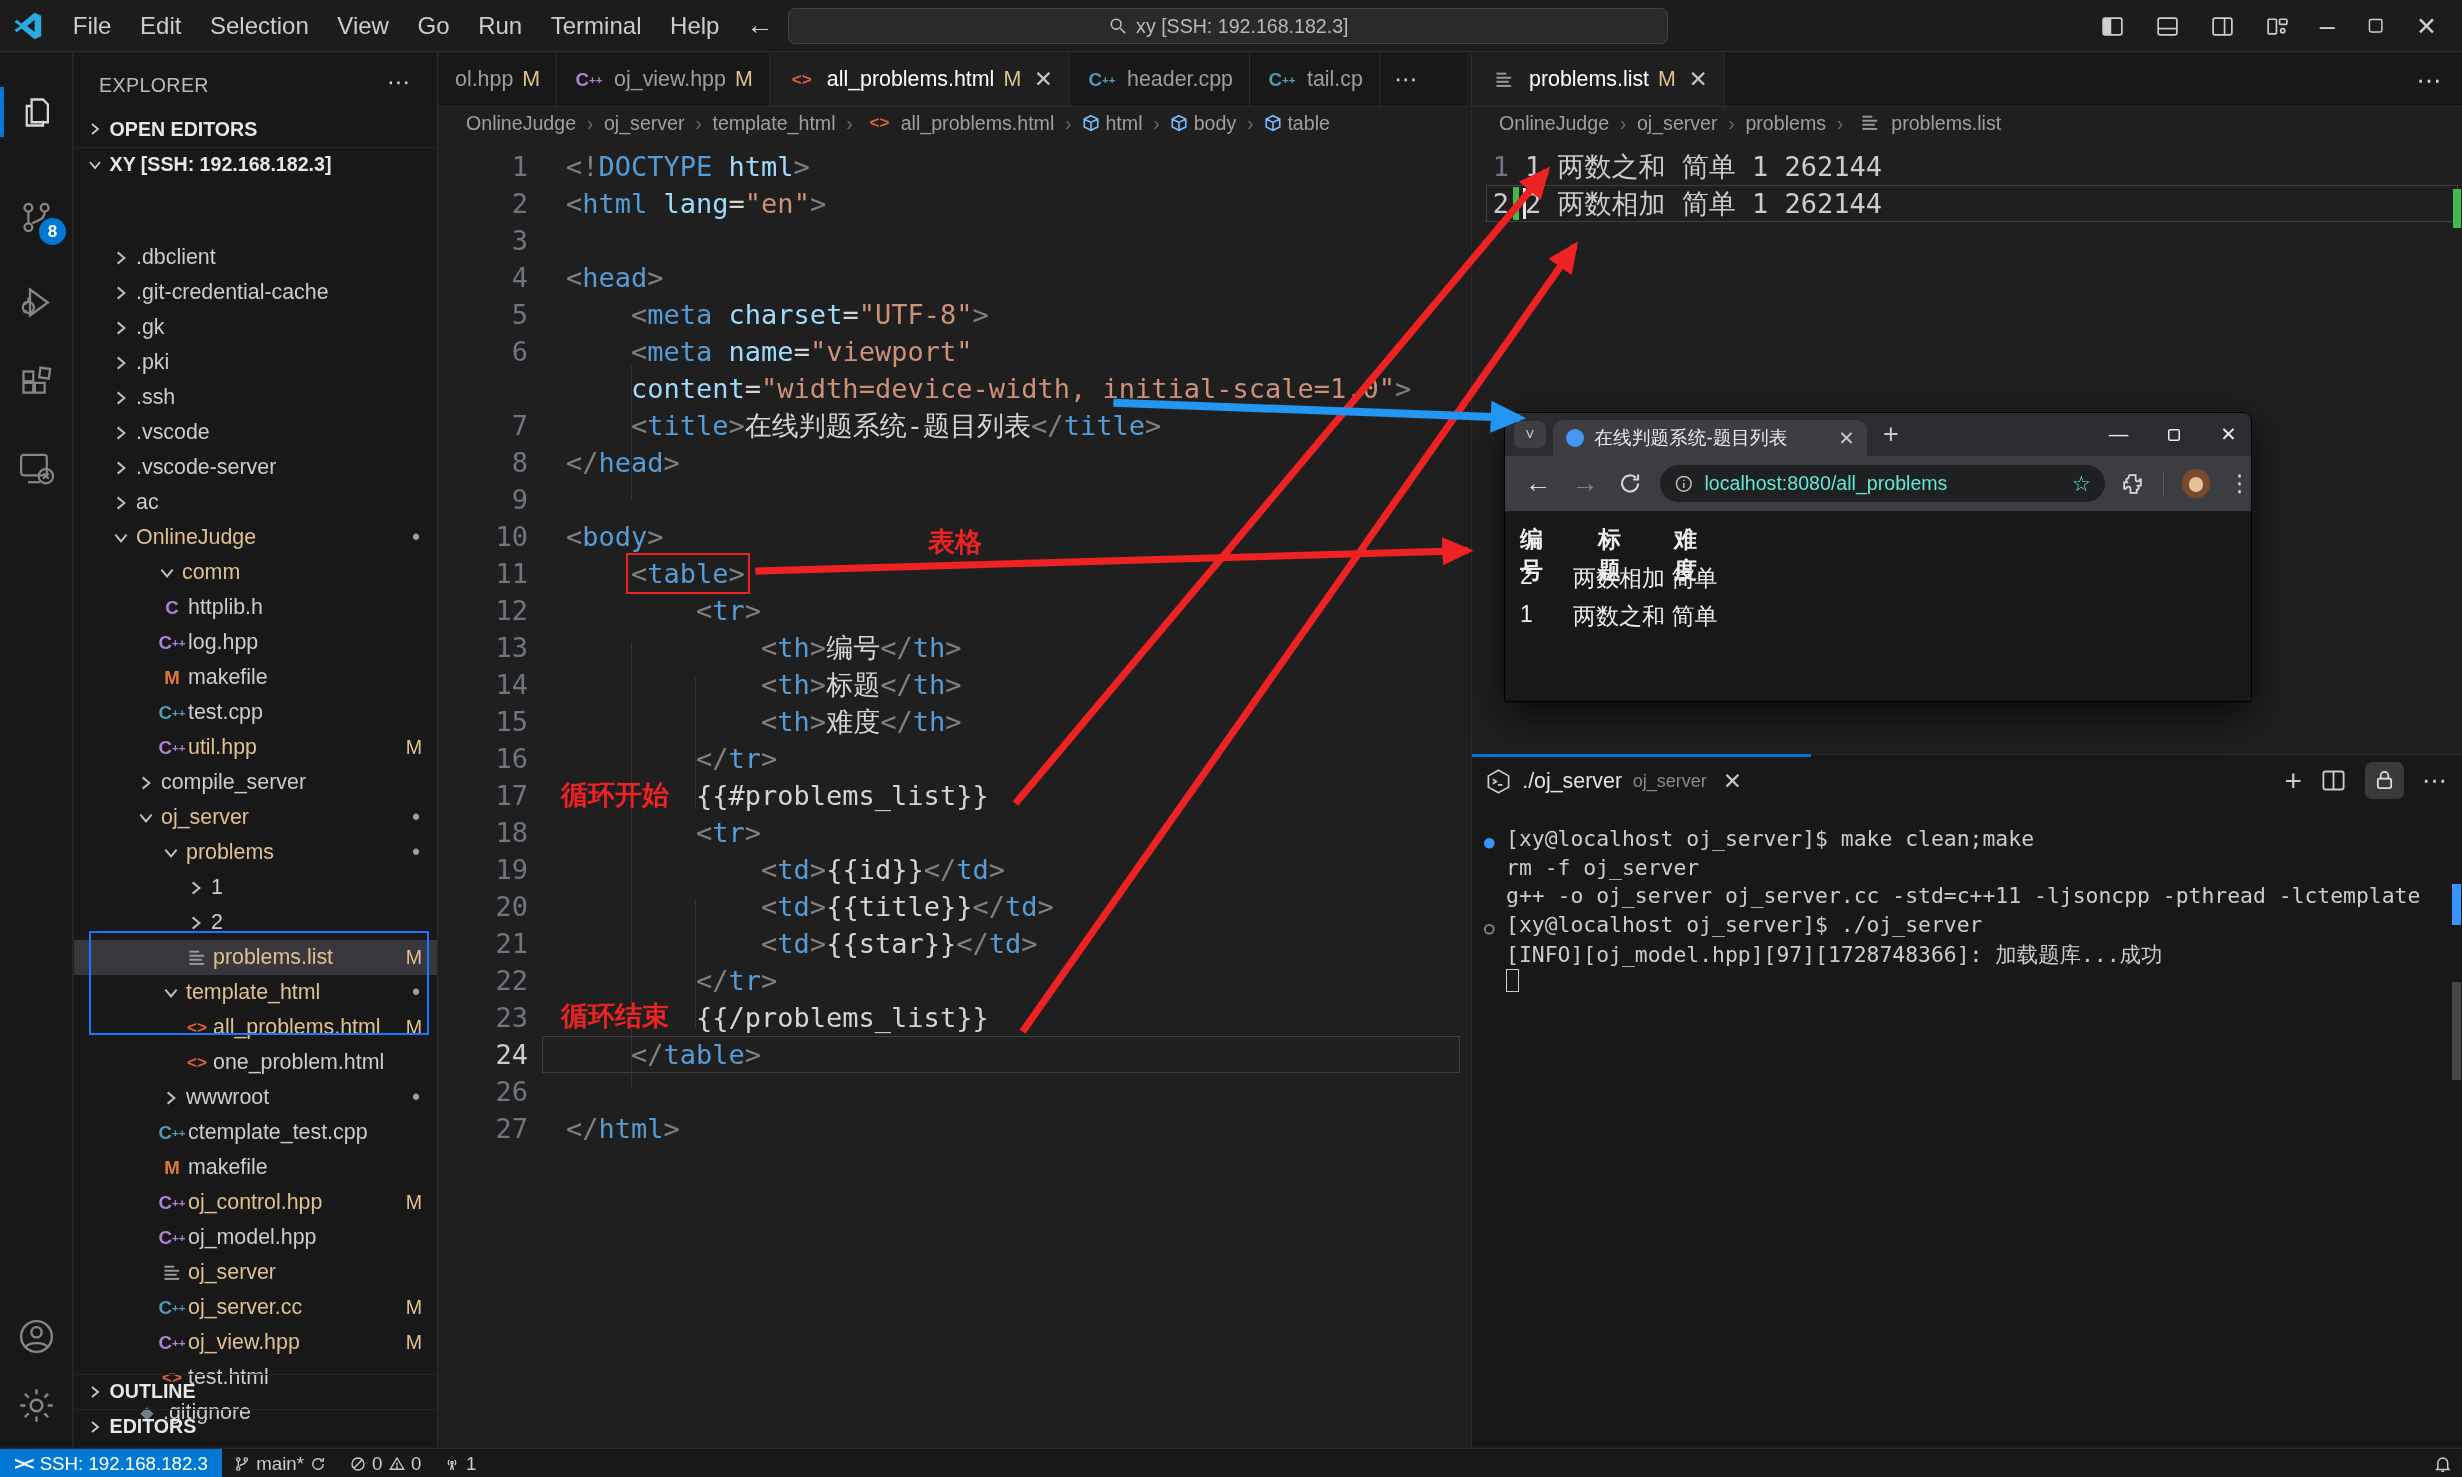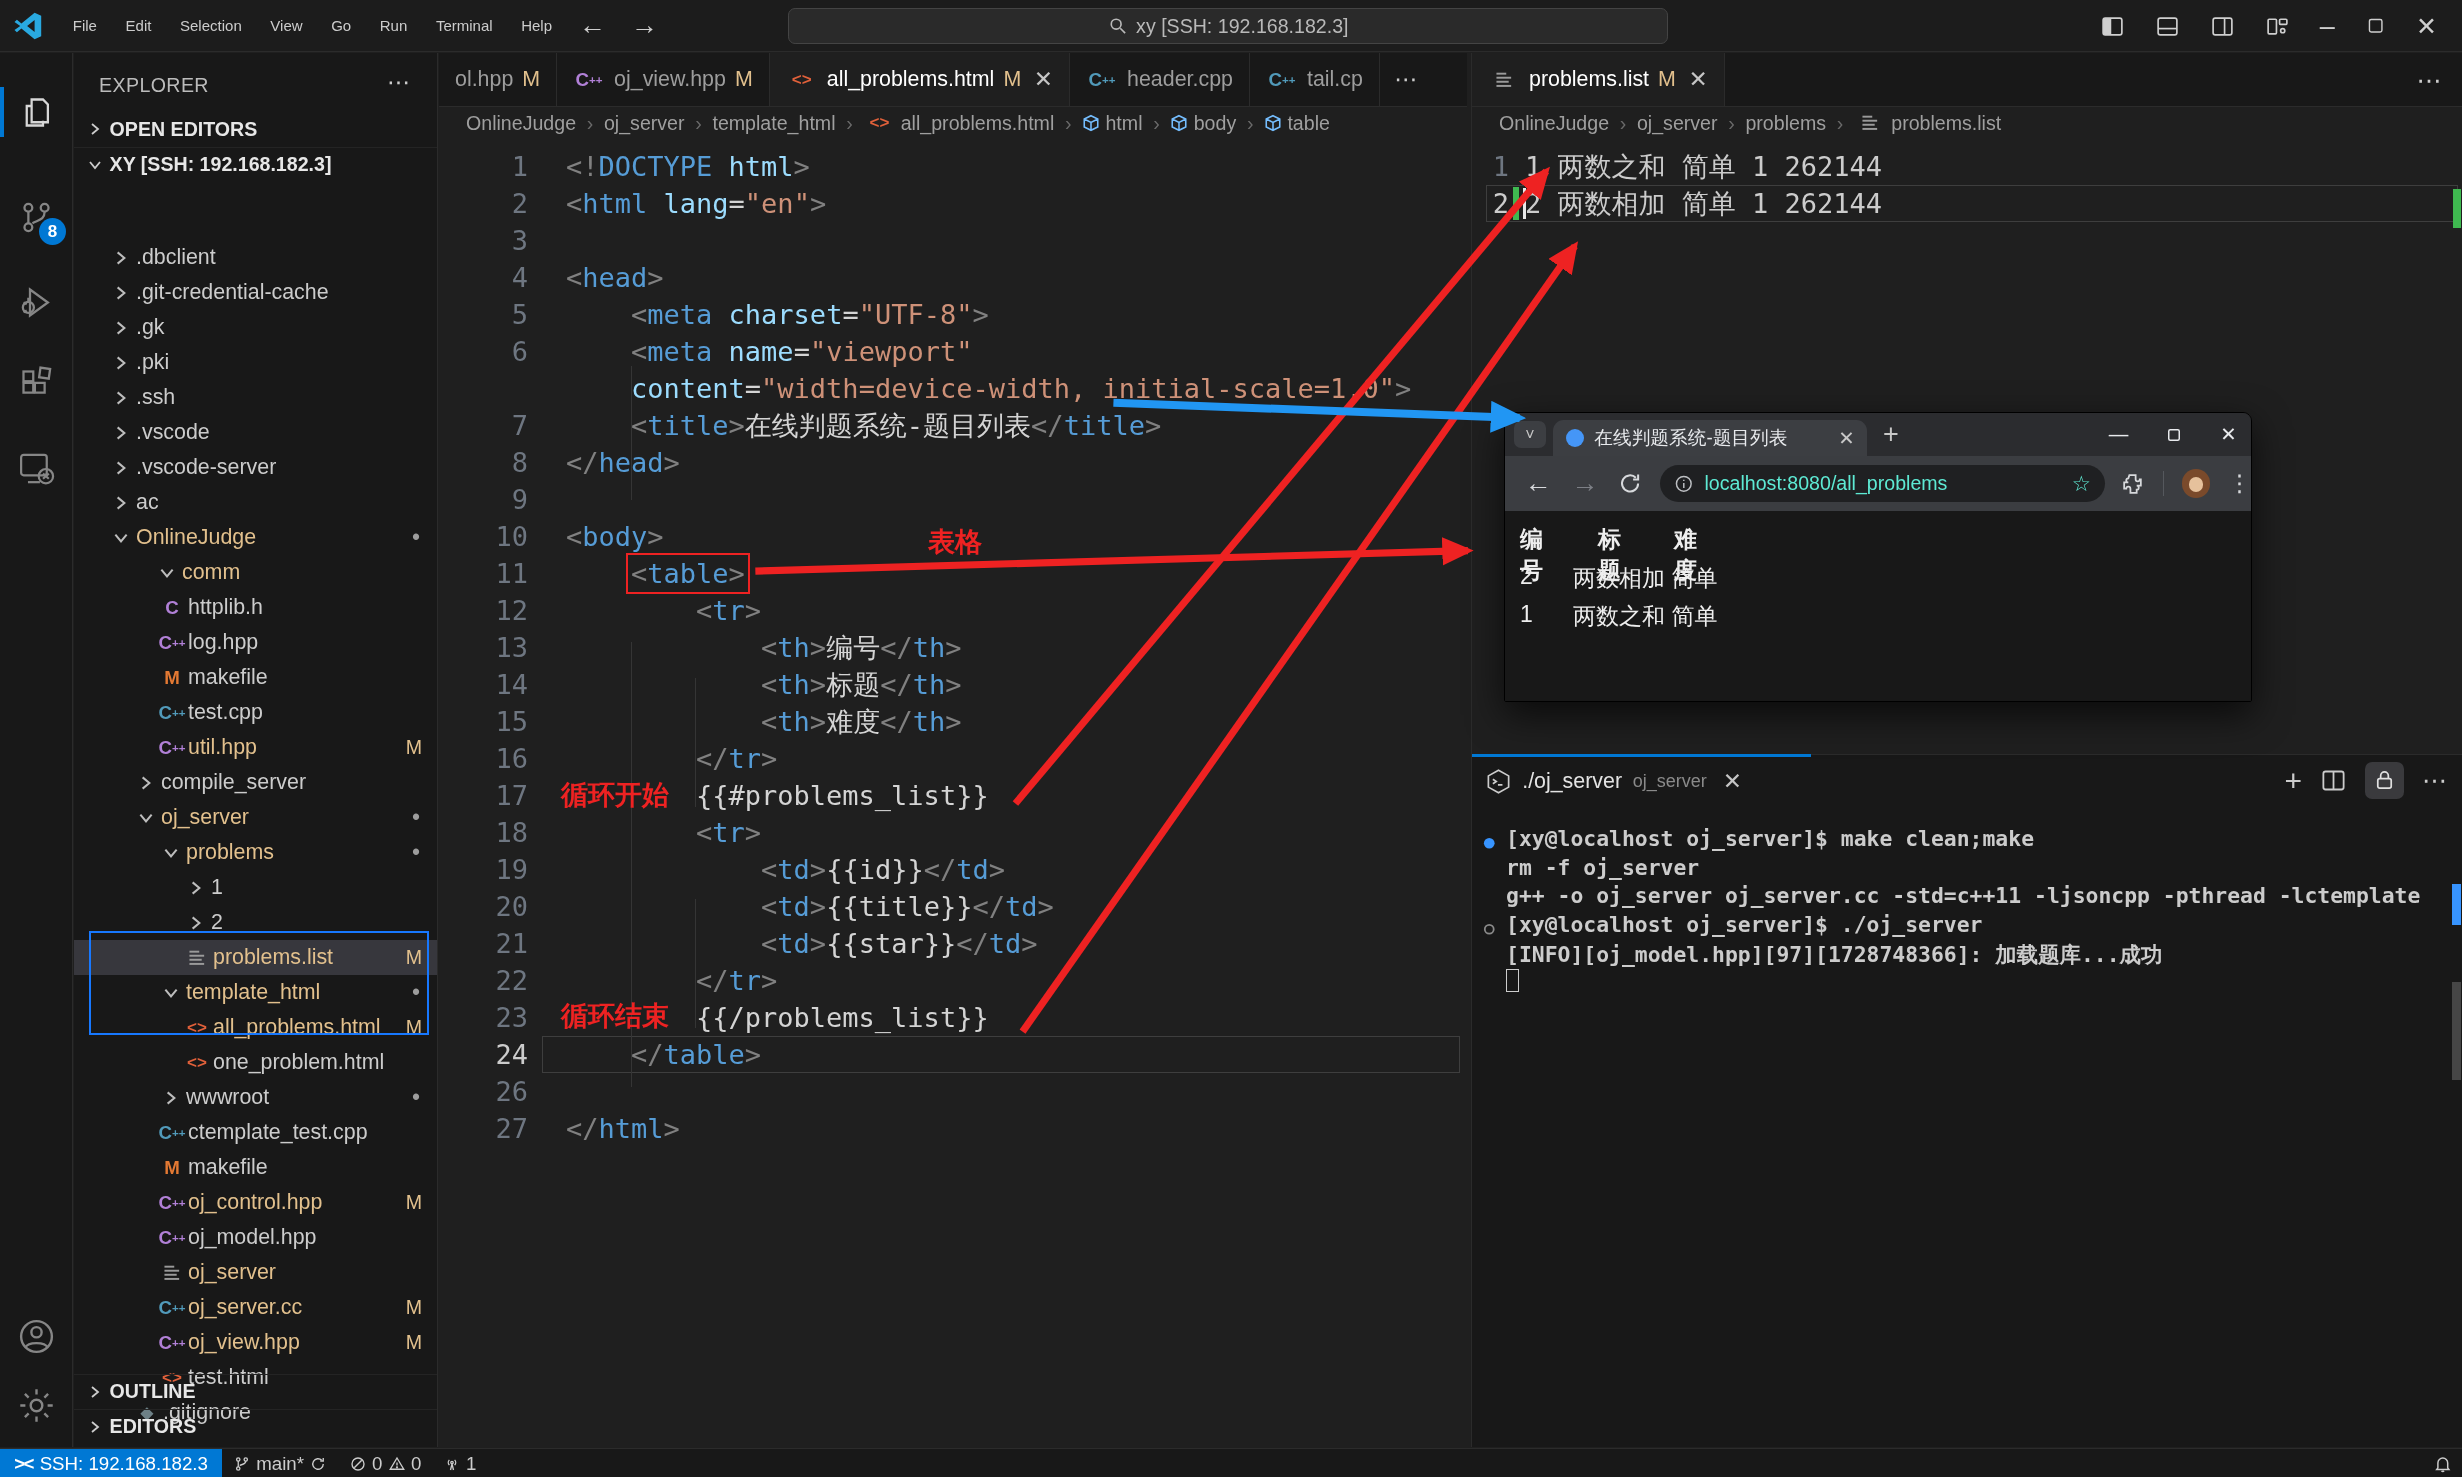--- a/index.html
+++ b/index.html
@@ -3,21 +3,21 @@
 <meta charset="utf-8">
 <style>
   * { margin:0; padding:0; box-sizing:border-box; }
   html,body { background:#111; }
   body { font-family:"Liberation Sans", sans-serif; }
   #app { position:relative; width:2462px; height:1478px; background:#1f1f1f; overflow:hidden; color:#cccccc; }
 
   
   #titlebar { position:absolute; left:0; top:0; width:2462px; height:52px; background:#1c1c1c; border-bottom:0.9px solid #2b2b2b; display:flex; align-items:center; }
   #vscode-logo { width:30px; height:30px; margin:0 16px 0 12.5px; }
-  .menu-item { font-size:15px; color:#cccccc; padding:5.3px 14.3px; border-radius:5.3px; }
+  .menu-item { font-size:24px; color:#cccccc; padding:5.3px 14.3px; border-radius:5.3px; }
   .nav-arrow { font-size:27px; color:#cfcfcf; padding:0 12.5px; }
   #search-box { position:absolute; left:788px; top:8px; width:880px; height:36px; background:#2a2a2a; border:0.9px solid #444; border-radius:7.1px; display:flex; align-items:center; justify-content:center; color:#b9b9b9; font-size:19.6px; gap:9px; }
   #win-icons { position:absolute; right:0; top:0; height:52px; display:flex; align-items:center; gap:30px; padding-right:25px; color:#cfcfcf; }
   #win-icons svg { display:block; }
 
   
   #activitybar { position:absolute; left:0; top:53px; width:73px; height:1394px; background:#181818; border-right:0.9px solid #2b2b2b; }
   .act-icon { position:absolute; left:0; width:73px; height:64px; display:flex; align-items:center; justify-content:center; color:#868686; }
   .act-icon.active { color:#d7d7d7; }
   .act-icon.active::before { content:""; position:absolute; left:0; top:7.1px; bottom:7.1px; width:3.6px; background:#0078d4; }
@@ -78,21 +78,21 @@
 
   
   #terminal { position:absolute; left:1471px; top:754px; width:992px; height:693px; background:#181818; border-left:0.9px solid #2b2b2b; border-top:0.9px solid #2b2b2b; }
   #term-accent { position:absolute; left:0; top:-0.9px; width:339px; height:2.7px; background:#0078d4; }
   #term-tabrow { position:absolute; left:0; top:0; right:0; height:52px; display:flex; align-items:center; padding-left:12.5px; gap:10.7px; }
   #term-title { font-size:21.4px; color:#e3e3e3; }
   #term-sub { font-size:18px; color:#8a8a8a; }
   #term-close { color:#c5c5c5; font-size:23px; margin-left:5.3px; }
   #term-actions { position:absolute; right:16px; top:7.1px; display:flex; align-items:center; gap:18px; color:#cccccc; }
   .term-act-box { width:39px; height:37px; background:#3a3a3d; border-radius:7.1px; display:flex; align-items:center; justify-content:center; }
-  #term-body { position:absolute; left:0; top:62px; right:0; bottom:0;font-weight:bold; }
+  #term-body { position:absolute; left:0; top:62px; right:0; bottom:0; }
   .trmrow { position:relative; height:28.5px; font-family:"DejaVu Sans Mono", monospace; font-size:21.4px; color:#cccccc; white-space:pre; }
   .trmrow .mark { position:absolute; left:-23px; top:3.6px; }
   .trmrow .mtext { position:absolute; left:0; }
   #term-lines { position:absolute; left:34px; top:9px; right:9px; }
   .term-cursor { display:inline-block; width:13.4px; height:23px; border:1.8px solid #cccccc; vertical-align:-3.6px; }
   #term-scroll { position:absolute; right:1.8px; top:165px; width:9px; height:98px; background:#464646; }
   #term-bluemark { position:absolute; right:1.8px; top:67px; width:9px; height:41px; background:#3794ff; }
 
   
   #browser { position:absolute; left:1504px; top:412px; width:748px; height:290px; border-radius:9px 9px 1.8px 1.8px; box-shadow:0 12.5px 36px rgba(0,0,0,.65); z-index:30; overflow:hidden; border:0.9px solid #000; }

